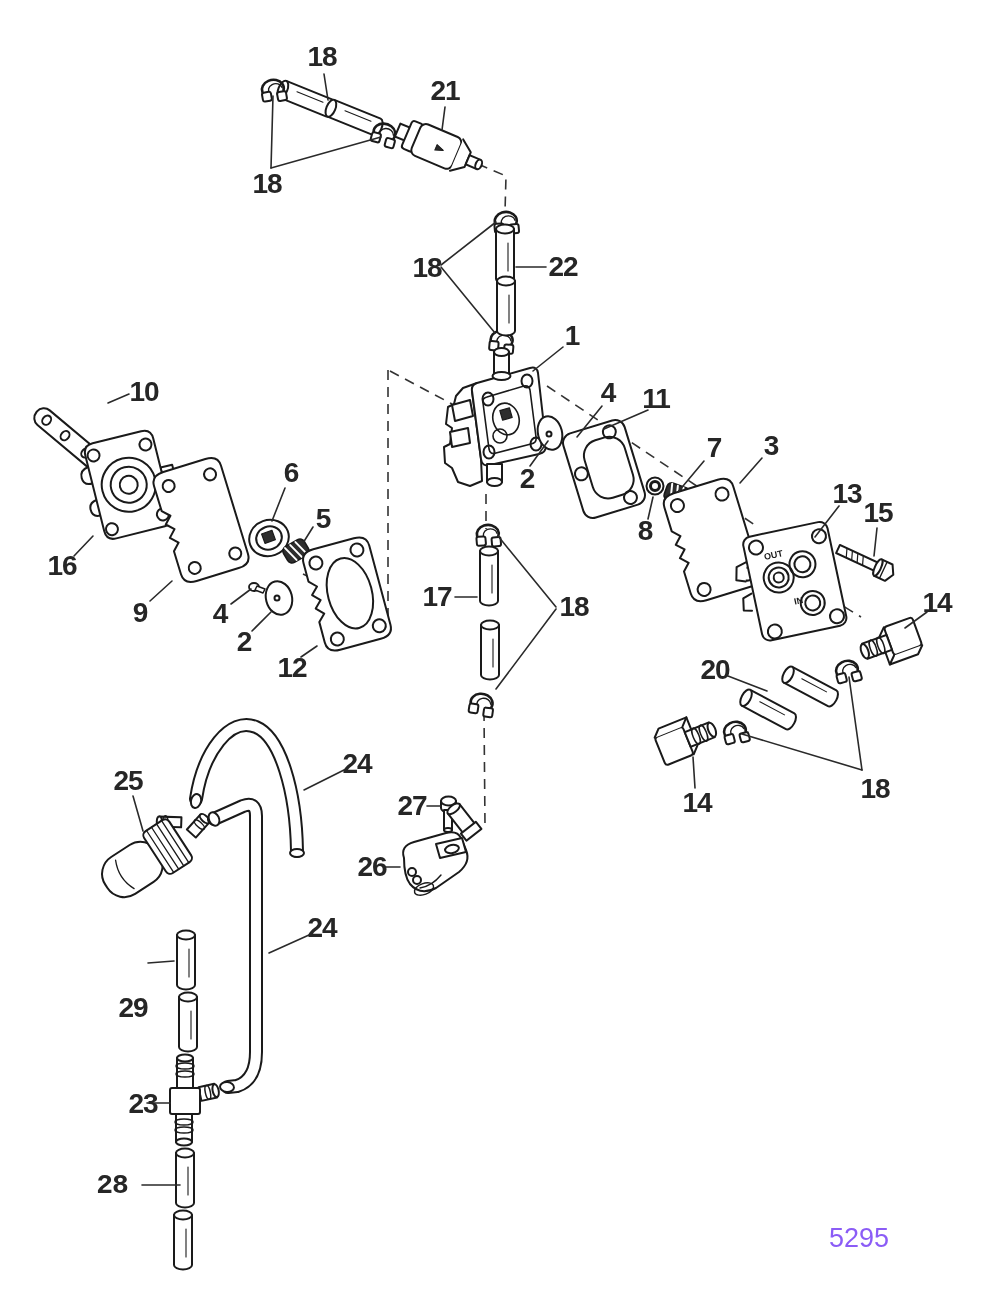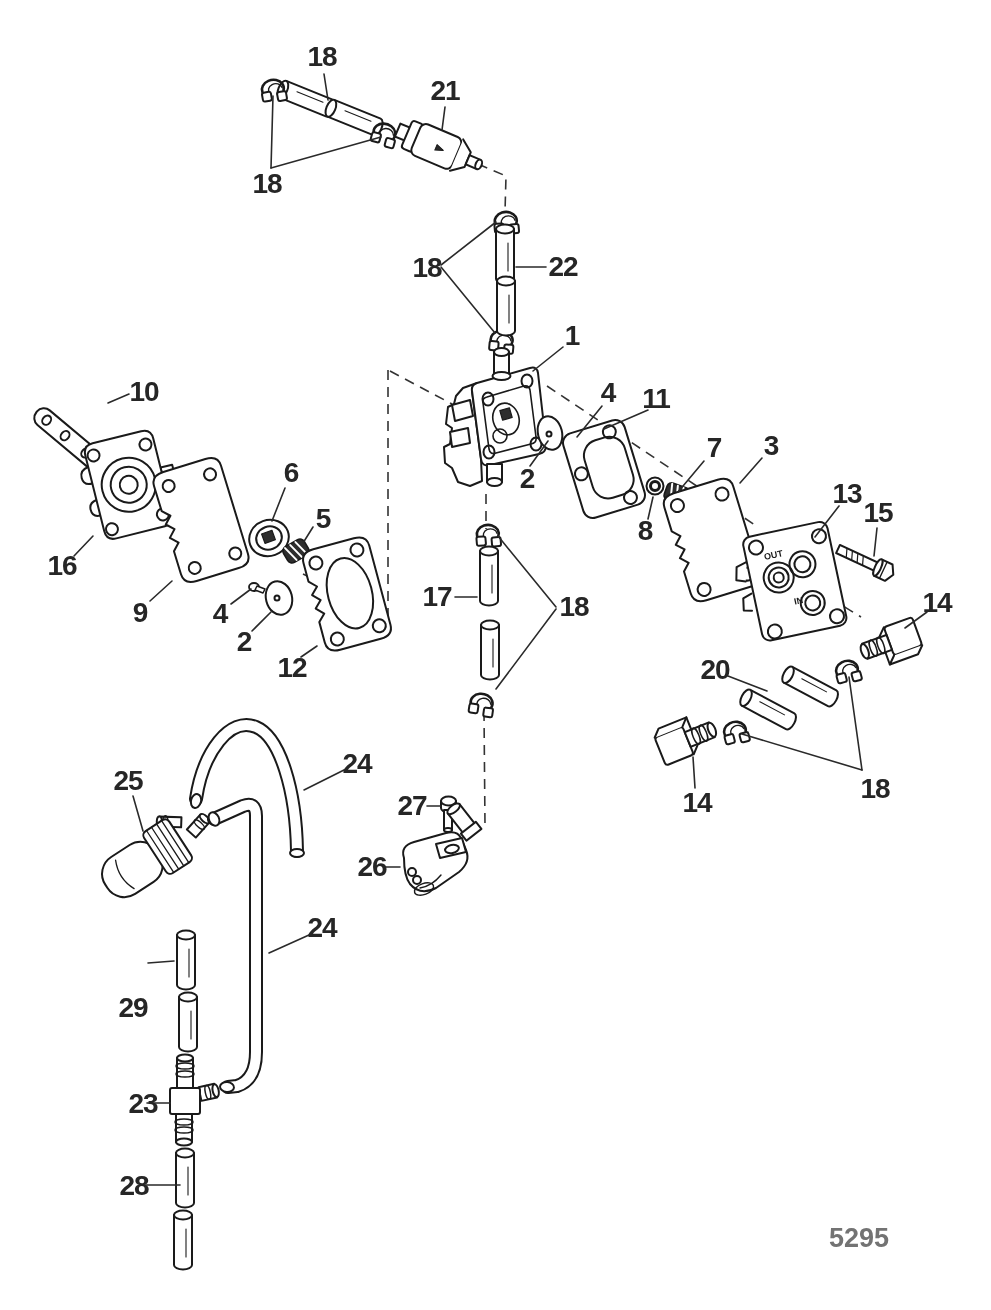--- a/index.html
+++ b/index.html
@@ -8,21 +8,21 @@
     font-family:"Liberation Sans", sans-serif;overflow:hidden;
   }
   .canvas svg{position:absolute;left:0;top:0;}
   .callout{
     position:absolute;transform:translate(-50%,-50%);
     font-weight:bold;font-size:28px;color:#262626;letter-spacing:-1px;
     line-height:1;user-select:none;white-space:nowrap;
   }
   .fignum{
     position:absolute;transform:translate(-50%,-50%);
-    font-weight:bold;font-size:27px;color:#737373;letter-spacing:0px;
+    font-weight:normal;font-size:27px;color:#8b5cf6;letter-spacing:0px;
   }
 </style>
 </head>
 <body>
 
 <div class="canvas">
 
 <svg width="991" height="1310" viewBox="0 0 991 1310">
   <defs>
     <g id="tube" stroke="#1a1a1a" stroke-width="2" fill="#fff" stroke-linejoin="round" stroke-linecap="round">
@@ -404,18 +404,18 @@
       <div class="callout" style="left: 715px; top: 670px;">20</div>
       <div class="callout" style="left: 697px; top: 803px;">14</div>
       <div class="callout" style="left: 875px; top: 789px;">18</div>
       <div class="callout" style="left: 128px; top: 781px;">25</div>
       <div class="callout" style="left: 357px; top: 764px;">24</div>
       <div class="callout" style="left: 412px; top: 806px;">27</div>
       <div class="callout" style="left: 372px; top: 867px;">26</div>
       <div class="callout" style="left: 322px; top: 928px;">24</div>
       <div class="callout" style="left: 133px; top: 965px; margin-top: 43px;">29</div>
       <div class="callout" style="left: 143px; top: 1104px;">23</div>
-      <div class="callout" style="left: 134px; top: 1186px;">28</div>
+      <div class="callout" style="left: 112px; top: 1186px; font-family: Liberation Mono, monospace;">28</div>
     </div>
 
 <div class="fignum" style="left:859px;top:1238px;">5295</div>
 
 </div>
 
 </body></html>

